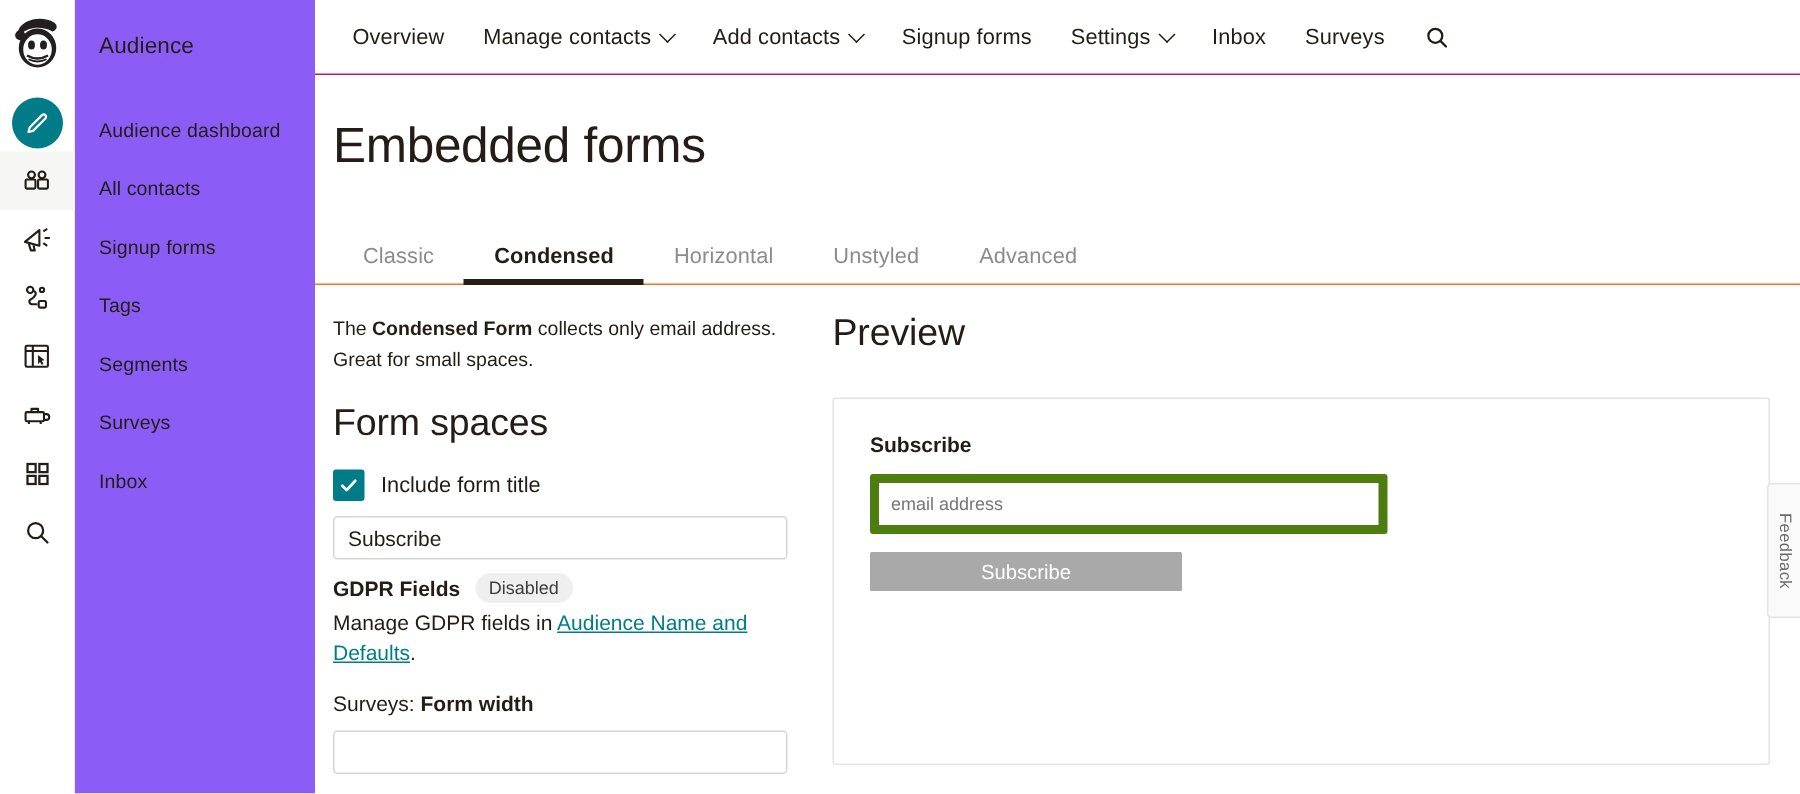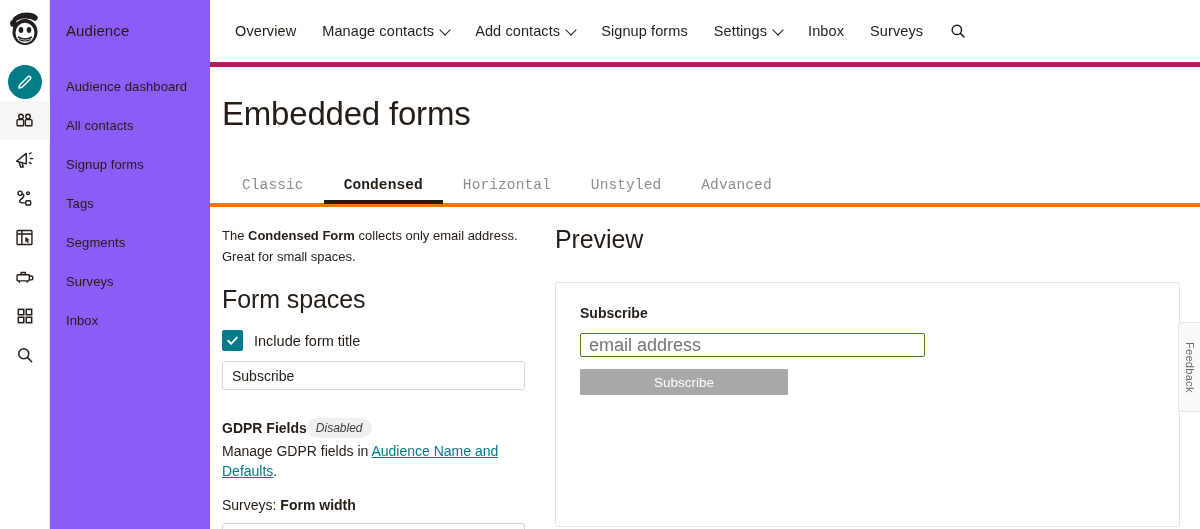--- a/index.html
+++ b/index.html
@@ -38,40 +38,40 @@
   .sidebar-nav { margin-top: 28px; }
   .sidebar-item {
     display: block; padding: 0 0 0 16px; height: 39px; line-height: 39px;
     font-size: 13px; color: #241c15; text-decoration: none; letter-spacing: .1px;
   }
 
   
   .main { flex: 1 1 auto; height: 529px; position: relative; background: #fff; }
 
   .topnav {
-    height: 67px; border-bottom: 5px solid #be185d;
+    height: 50px; border-bottom: 1px solid #be185d;
     display: flex; align-items: center; padding-left: 12px; gap: 0;
   }
   .nav-link {
     font-size: 14.5px; color: #241c15; text-decoration: none;
     padding: 0 13px; display: flex; align-items: center; gap: 6px;
     letter-spacing: .1px; white-space: nowrap;
   }
   .nav-link.caret::after {
     content: ""; width: 7px; height: 7px; margin-left: 1px; margin-top: -3px;
     border-right: 1.6px solid #241c15; border-bottom: 1.6px solid #241c15;
     transform: rotate(45deg); display: inline-block;
   }
   .nav-search { padding: 0 13px; display: flex; align-items: center; }
 
   .page-title { font-size: 33px; font-weight: 400; letter-spacing: -.2px;
                 padding: 28px 0 0 12px; color: #241c15; }
 
-  .tabs { margin-top: 30px; padding-left: 12px; border-bottom: 4px solid #f97316;
-          display: flex; align-items: flex-end; height: 44px; font-family: Liberation Mono, monospace; }
+  .tabs { margin-top: 30px; padding-left: 12px; border-bottom: 1px solid #f97316;
+          display: flex; align-items: flex-end; height: 44px; }
   .tab {
     font-size: 14.5px; color: #8c8c8c; padding: 0 20px 10px 20px;
     text-decoration: none; position: relative; letter-spacing: .1px;
   }
   .tab.active { color: #241c15; font-weight: bold; }
   .tab.active::after {
     content: ""; position: absolute; left: 0; right: 0; bottom: -1px;
     height: 4px; background: #241c15;
   }
 
@@ -89,43 +89,43 @@
     display: flex; align-items: center; justify-content: center; flex: 0 0 21px;
   }
   .check-label { font-size: 14.5px; color: #241c15; }
 
   .text-input {
     width: 303px; height: 29px; border: 1px solid #d6d6d6; border-radius: 3px;
     margin-top: 10px; padding: 0 9px; font-size: 14px; color: #241c15;
     font-family: "Liberation Sans", sans-serif; background: #fff; outline: none;
   }
 
-  .gdpr-row { display: flex; align-items: center; margin-top: 28px; }
+  .gdpr-row { display: flex; align-items: center; gap: 10px; margin-top: 9px; }
   .gdpr-label { font-size: 14px; font-weight: bold; }
   .badge {
     background: #efeff0; color: #3d3c3c; font-size: 12px;
-    padding: 2px 9px; border-radius: 11px; line-height: 16px; font-style: italic;
+    padding: 2px 9px; border-radius: 11px; line-height: 16px;
   }
   .gdpr-desc { font-size: 14px; line-height: 20px; margin-top: 3px; }
   .link { color: #007c89; text-decoration: underline; }
   .optional { font-size: 14px; margin-top: 16px; }
   .optional b { font-weight: bold; }
 
   
   .col-right { flex: 1 1 auto; padding-left: 16px; }
   .h-preview { font-size: 25px; font-weight: 400; letter-spacing: -.1px; }
   .preview-card {
     margin-top: 28px; border: 1px solid #e4e4e4; border-radius: 2px;
     height: 245px; padding: 22px 24px; background: #fff; width: 625px;
   }
   .sub-title { font-size: 14px; font-weight: bold; color: #241c15; }
   .email-input {
-    margin-top: 12px; display: block; width: 345px; height: 24px;
-    border: 1px solid #4d7c0f; border-radius: 2px; padding: 0 8px;
-    font-size: 18px; color: #241c15; font-family: "Liberation Sans", sans-serif;
+    margin-top: 12px; display: block; width: 345px; height: 40px;
+    border: 6px solid #4d7c0f; border-radius: 2px; padding: 0 8px;
+    font-size: 12px; color: #241c15; font-family: "Liberation Sans", sans-serif;
     outline: none; background: #fff;
   }
   .email-input::placeholder { color: #767676; }
   .sub-btn {
     margin-top: 12px; width: 208px; height: 26px; background: #a9a9a9;
     border: none; color: #ffffff; font-size: 13.5px;
     font-family: "Liberation Sans", sans-serif; cursor: pointer; border-radius: 1px;
   }
 
   

